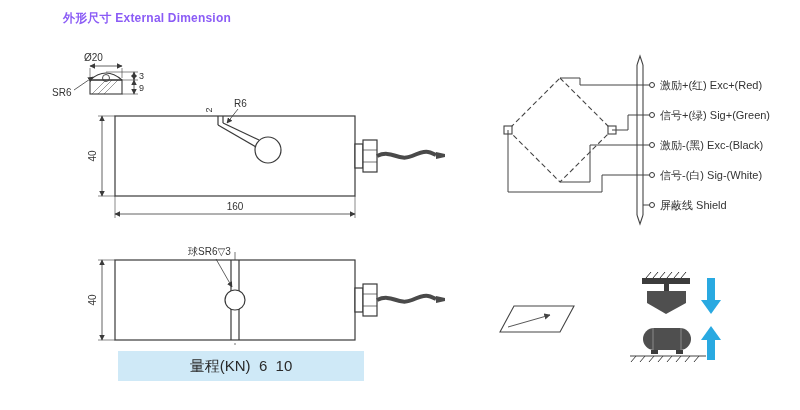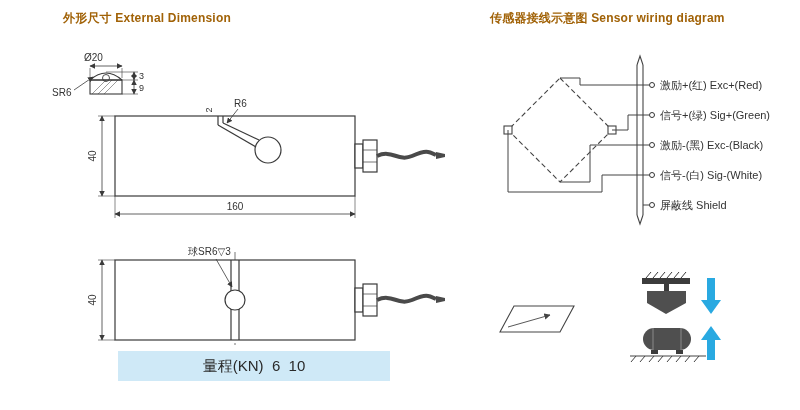--- a/index.html
+++ b/index.html
@@ -8,42 +8,41 @@
     background:#ffffff;
     font-family:"Liberation Sans", sans-serif;
     position:relative;
     overflow:hidden;
   }
   .page { position:absolute; inset:0; background:#fff; }
   .sec-title {
     position:absolute;
     font-size:12px;
     font-weight:700;
-    color:#a16207;
+    color:#8b5cf6;
     letter-spacing:0.2px;
   }
   .abs { position:absolute; }
   svg text { font-family:"Liberation Sans", sans-serif; fill:#333; }
   .range-box {
     position:absolute;
     left:118px; top:351px;
-    width:272px; height:30px;
+    width:246px; height:30px;
     background:#cfe9f7;
     display:flex; align-items:center; justify-content:center;
     font-size:15px; color:#2a2a2a;
     white-space:pre;
   }
 </style>
 </head>
 <body>
 
 <div class="page">
 
   <div class="sec-title" style="left:63px; top:10px;">外形尺寸 External Dimension</div>
-  <div class="sec-title" style="left:490px; top:10px;">传感器接线示意图 Sensor wiring diagram</div>
 
   <svg class="abs" style="left:40px; top:28px;" width="440" height="330" viewBox="0 0 440 330">
     <defs>
       <marker id="da" viewBox="0 0 10 10" refX="9" refY="5" markerWidth="7" markerHeight="7" orient="auto-start-reverse">
         <path d="M0,0 L10,5 L0,10 z" fill="#3a3a3a"></path>
       </marker>
     </defs>
 
     <g stroke="#3a3a3a" fill="none" stroke-width="1.1">
       <path d="M50,52 Q66,38 82,52"></path>

